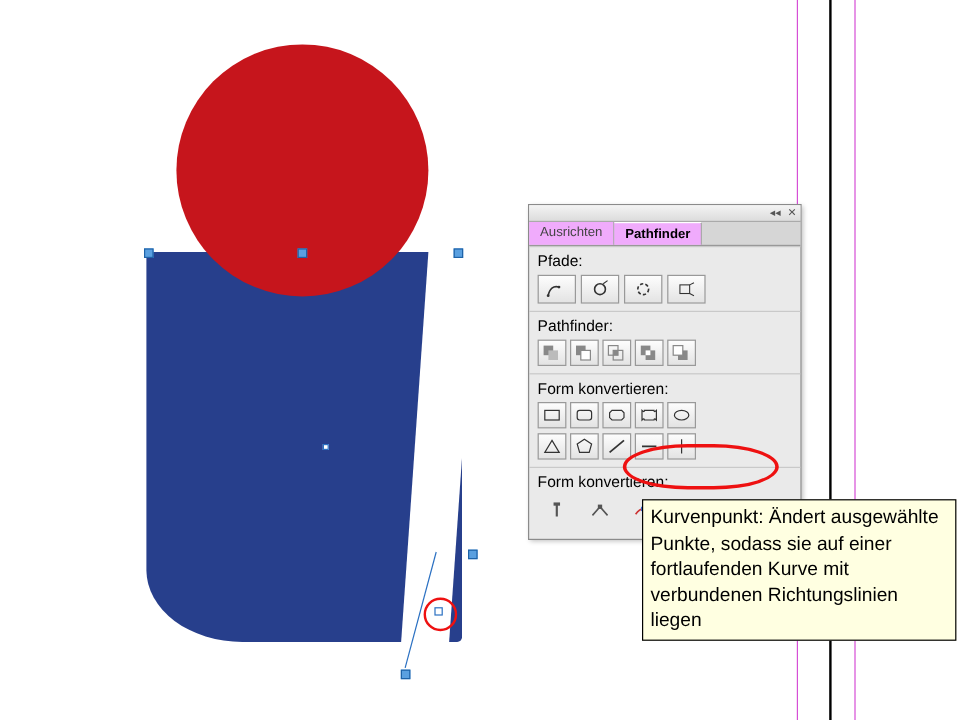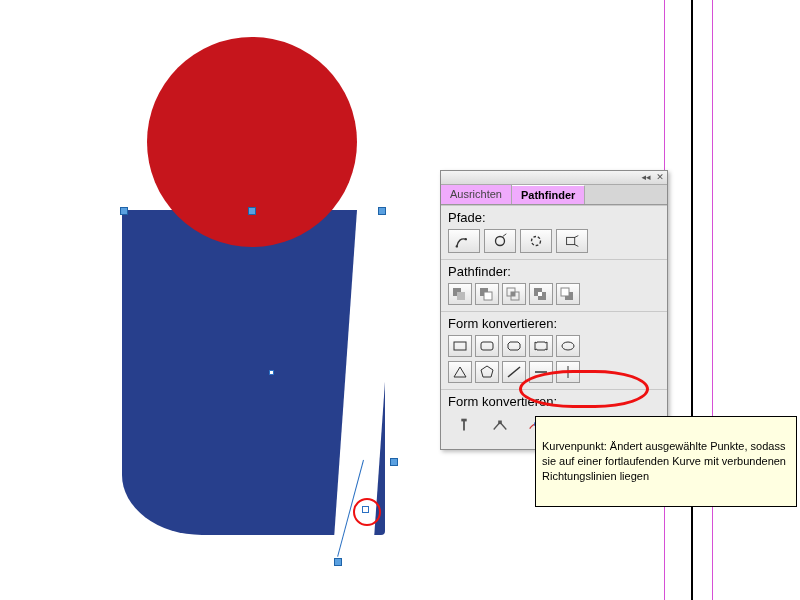--- a/index.html
+++ b/index.html
@@ -28,21 +28,21 @@
   .sect:first-of-type{border-top:none}
   .sect-label{font-size:13px;margin-bottom:4px}
   .row{display:flex;gap:0;margin-bottom:4px}
   .tool{width:26px;height:22px;border:1px solid #999;background:linear-gradient(#fdfdfd,#e3e3e3);margin-right:4px;display:flex;align-items:center;justify-content:center;cursor:pointer;position:relative}
   .tool svg{width:18px;height:16px}
   .row.sm .tool{width:22px;height:20px;margin-right:3px}
   .row.wide .tool{width:30px}
   .tool.flat{border-color:transparent;background:transparent}
   .big-ring{position:absolute;border:3px solid #e11;border-radius:50%/60%}
   
-  .tooltip{position:absolute;left:535px;top:416px;width:248px;background:#ffffe1;border:1px solid #000;padding:22px 6px;font-size:11px;line-height:1.35}
+  .tooltip{position:absolute;left:535px;top:416px;width:248px;background:#ffffe1;border:1px solid #000;padding:4px 6px;font-size:16px;line-height:1.35}
 </style>
 </head>
 <body>
 
 <div class="canvas">
   <div class="guide-m"></div>
   <div class="page-edge"></div>
   <div class="guide-m2"></div>
 
   <div class="blue-shape"></div>

